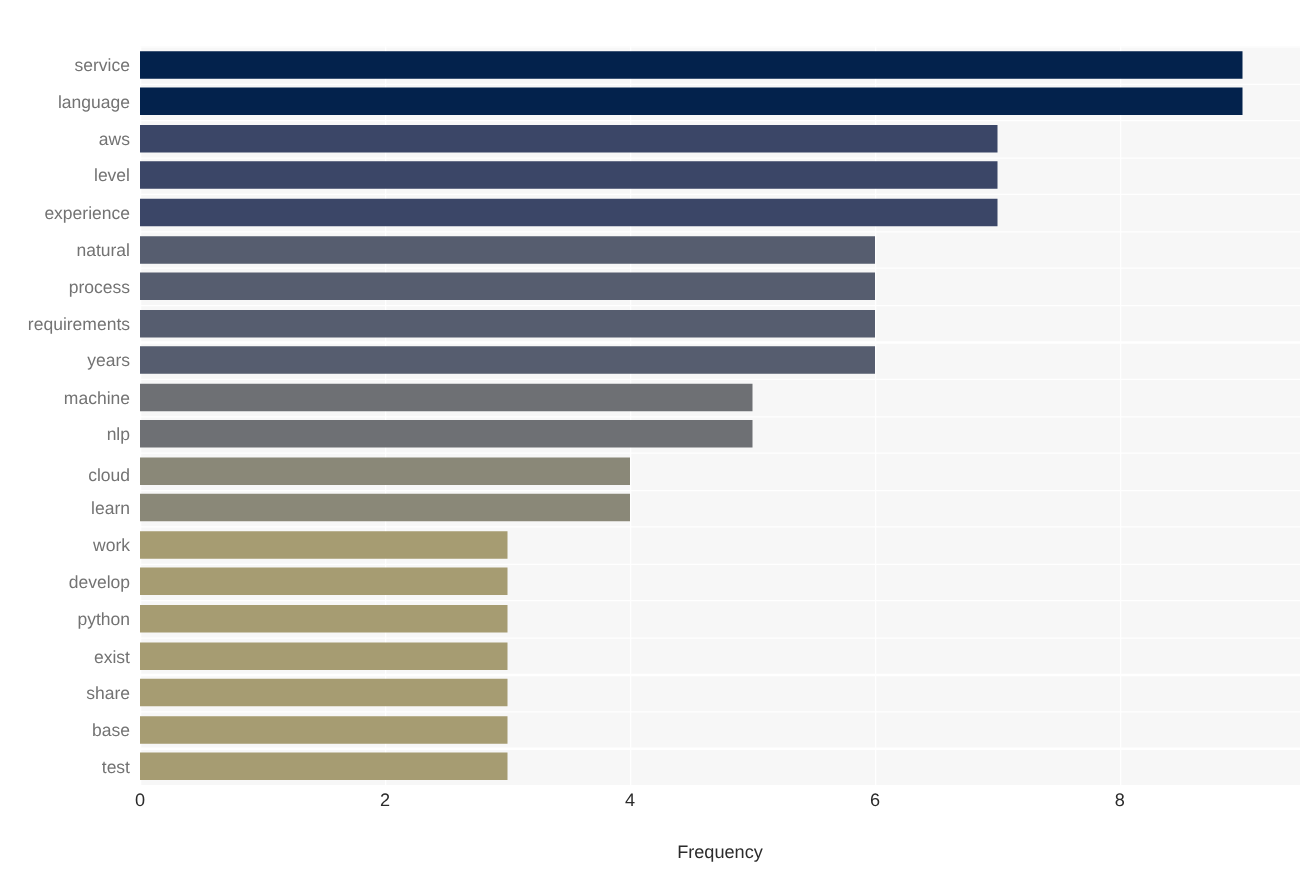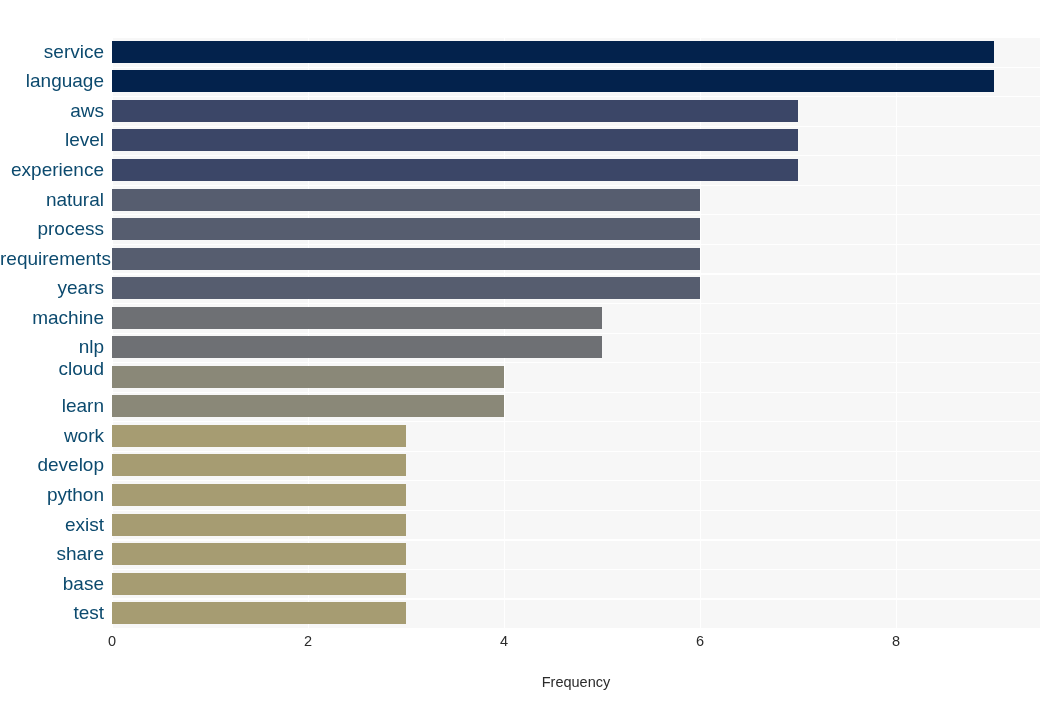--- a/index.html
+++ b/index.html
@@ -71,22 +71,22 @@
     left: 0;
     top: 37px;
     width: 104px;
     height: 591px;
   }
   .ytick-label {
     position: absolute;
     right: 0;
     width: 104px;
     text-align: right;
-    font-size: 19px;
-    color: #0c4a6e;
+    font-size: 14px;
+    color: #737373;
     line-height: 22px;
     height: 22px;
     white-space: nowrap;
   }
 
   #xlabels {
     position: absolute;
     left: 0;
     top: 628px;
     width: 1052px;
@@ -170,21 +170,21 @@
       <div class="ytick-label" style="top: 33.325px;">language</div>
       <div class="ytick-label" style="top: 62.875px;">aws</div>
       <div class="ytick-label" style="top: 92.425px;">level</div>
       <div class="ytick-label" style="top: 121.975px;">experience</div>
       <div class="ytick-label" style="top: 151.525px;">natural</div>
       <div class="ytick-label" style="top: 181.075px;">process</div>
       <div class="ytick-label" style="top: 210.625px;">requirements</div>
       <div class="ytick-label" style="top: 240.175px;">years</div>
       <div class="ytick-label" style="top: 269.725px; padding-left: 24px;">machine</div>
       <div class="ytick-label" style="top: 299.275px;">nlp</div>
-      <div class="ytick-label" style="top: 321px; text-align: right;">cloud</div>
+      <div class="ytick-label" style="top: 332px; text-align: right;">cloud</div>
       <div class="ytick-label" style="top: 358.375px;">learn</div>
       <div class="ytick-label" style="top: 387.925px;">work</div>
       <div class="ytick-label" style="top: 417.475px;">develop</div>
       <div class="ytick-label" style="top: 447.025px;">python</div>
       <div class="ytick-label" style="top: 476.575px;">exist</div>
       <div class="ytick-label" style="top: 506.125px; padding-left: 42px;">share</div>
       <div class="ytick-label" style="top: 535.675px;">base</div>
       <div class="ytick-label" style="top: 565.225px;">test</div>
     </div>
 

